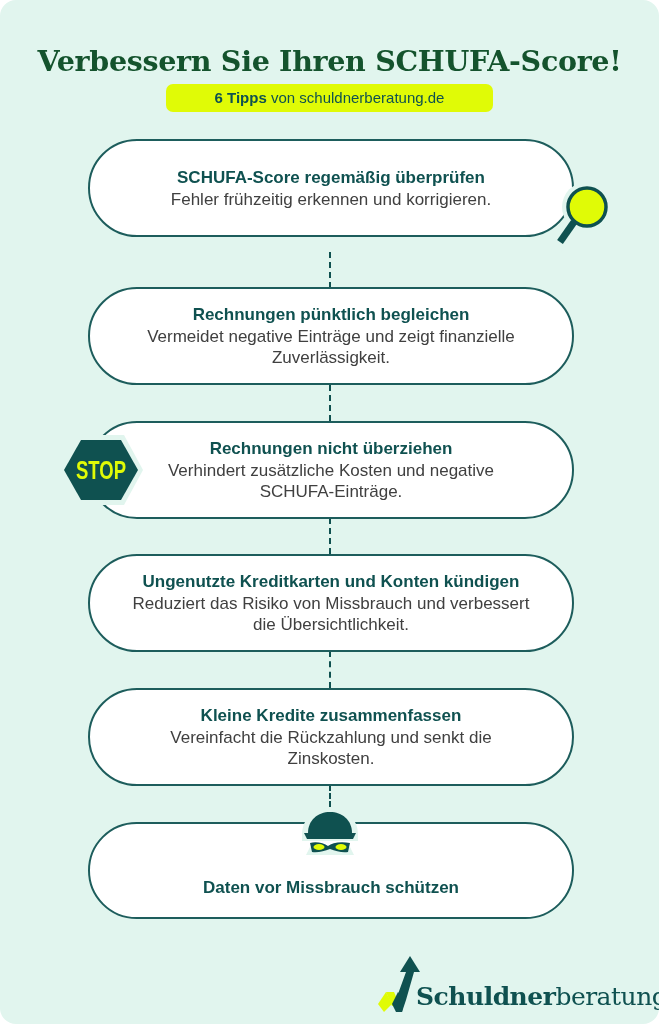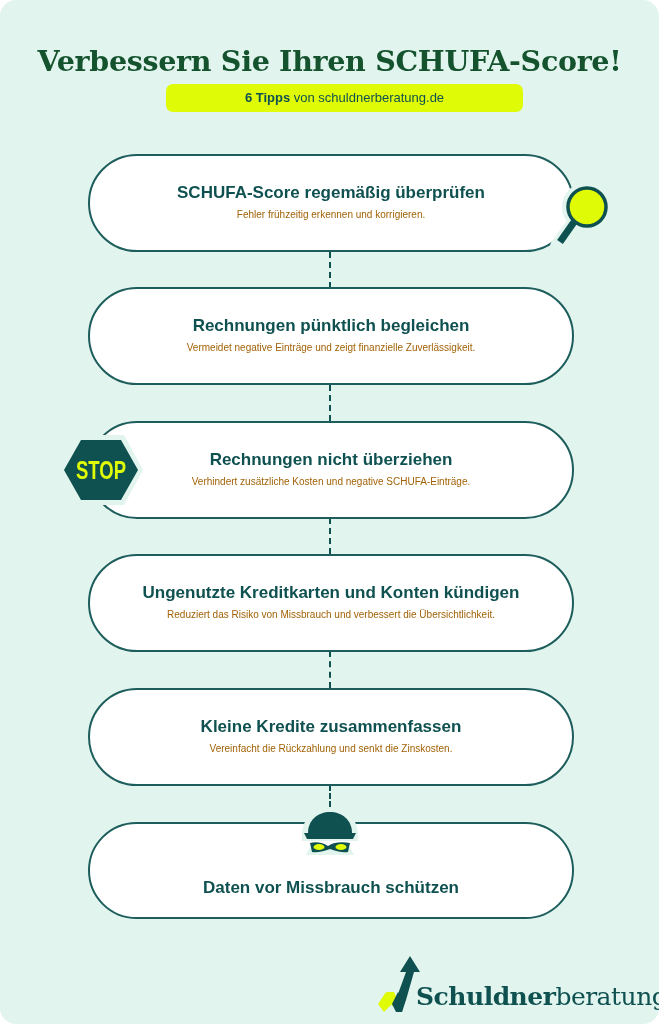--- a/index.html
+++ b/index.html
@@ -8,40 +8,40 @@
     .canvas {
       position: relative; width: 659px; height: 1024px;
       background: #e1f5ee; border-radius: 16px; overflow: hidden;
     }
     .title {
       position: absolute; left: 0; width: 659px; top: 44px;
       text-align: center; font-family: "DejaVu Serif", serif; font-weight: bold;
       font-size: 28.5px; color: #14532d; letter-spacing: -0.3px; white-space: nowrap;
     }
     .subtitle {
-      position: absolute; left: 166px; top: 84px; width: 357px; height: 28px;
+      position: absolute; left: 166px; top: 84px; width: 327px; height: 28px;
       background: #e0fb06; border-radius: 7px; text-align: center;
-      font-size: 13px; line-height: 28px; color: #0f5150; white-space: nowrap;
+      font-size: 15px; line-height: 28px; color: #0f5150; white-space: nowrap;
     }
     .subtitle b { font-weight: bold; }
     .connector {
       position: absolute; left: 329px; width: 0;
       border-left: 2px dashed #0f5150;
     }
     .pill {
       position: absolute; left: 88px; width: 486px; height: 98px;
       background: #ffffff; border: 2px solid #1d5d5c; border-radius: 49px;
       display: flex; flex-direction: column; align-items: center; justify-content: center;
       text-align: center;
     }
     .pill .head {
       font-weight: bold; font-size: 17px; color: #0f5150; line-height: 22px; white-space: nowrap;
     }
     .pill .desc {
-      font-size: 10px; color: #a16207; line-height: 21px; padding: 0 40px;
+      font-size: 17px; color: #404040; line-height: 21px; padding: 0 40px;
     }
     .pill.last { justify-content: flex-end; padding-bottom: 18px; gap: 12px; }
     .badge { position: absolute; }
     .logo {
       position: absolute; left: 376px; top: 952px; height: 60px; display: flex; align-items: flex-end;
     }
     .logo-text {
       font-family: "DejaVu Serif", serif; font-size: 25px; color: #0f5150; line-height: 30px;
       margin-left: -4px; white-space: nowrap; letter-spacing: -0.5px;
     }
@@ -55,21 +55,21 @@
   <h1 class="title">Verbessern Sie Ihren SCHUFA-Score!</h1>
 
   <div class="subtitle"><b>6 Tipps</b><span> von schuldnerberatung.de</span></div>
 
   <div class="connector" style="top:252px;height:36px;"></div>
   <div class="connector" style="top:385px;height:36px;"></div>
   <div class="connector" style="top:518px;height:36px;"></div>
   <div class="connector" style="top:651px;height:37px;"></div>
   <div class="connector" style="top:785px;height:30px;"></div>
 
-  <div class="pill" style="top:154px;">
+  <div class="pill" style="top:139px;">
     <div class="head">SCHUFA-Score regemäßig überprüfen</div>
     <div class="desc">Fehler frühzeitig erkennen und korrigieren.</div>
   </div>
   <svg class="badge" style="left:547px;top:180px;" width="70" height="80" viewBox="0 0 70 80">
     <circle cx="40" cy="27" r="25" fill="#e1f5ee"></circle>
     <line x1="26" y1="44" x2="10" y2="66" stroke="#e1f5ee" stroke-width="14" stroke-linecap="round"></line>
     <line x1="27" y1="42" x2="13" y2="62" stroke="#0f5150" stroke-width="7"></line>
     <circle cx="40" cy="27" r="19" fill="#e0fb06" stroke="#0f5150" stroke-width="3.5"></circle>
   </svg>
 

